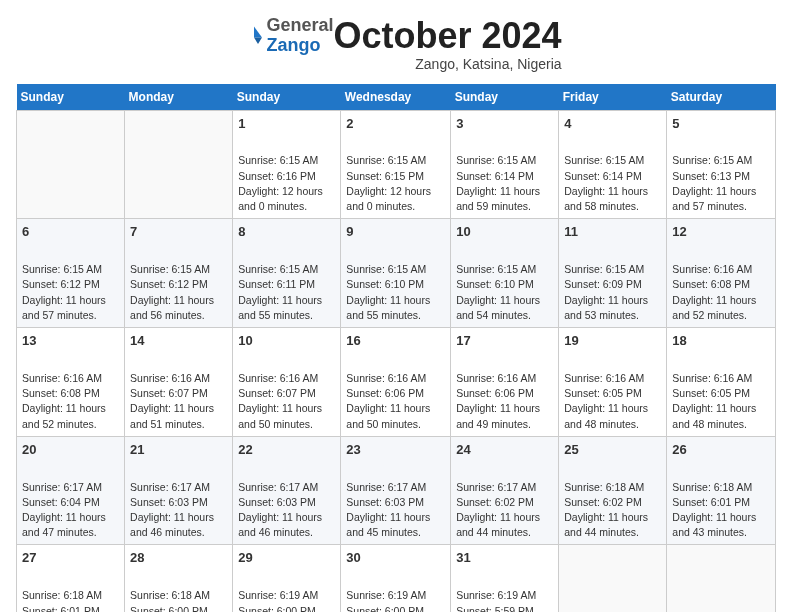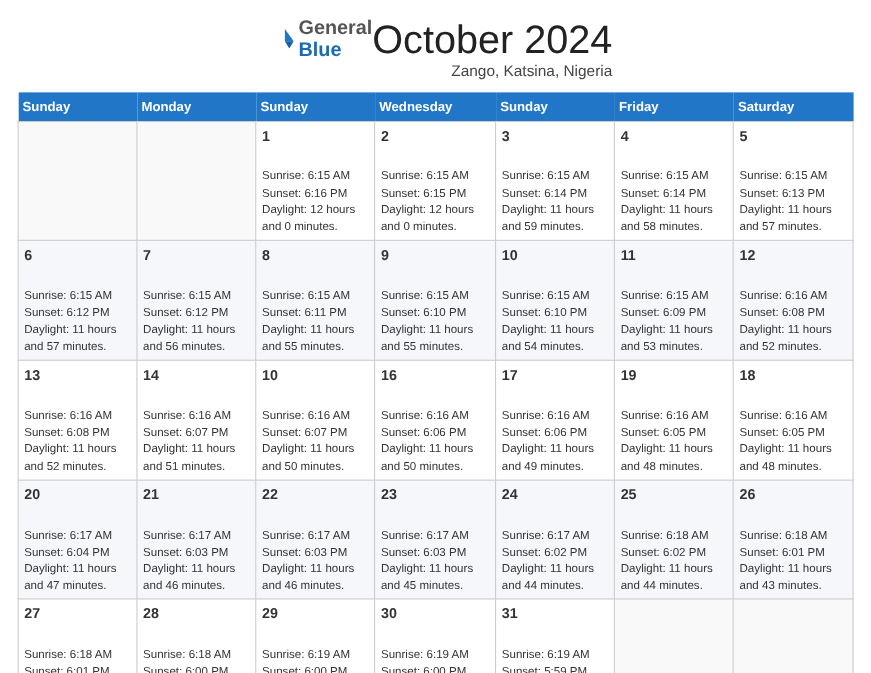--- a/index.html
+++ b/index.html
@@ -30,21 +30,21 @@
     .logo-blue { color: #1a6ab5; }
     .logo-icon {
       width: 32px;
       height: 32px;
     }
     .title-block {
       text-align: right;
     }
     .month-title {
       font-size: 36px;
-      font-weight: normal;
+      font-weight: bold;
       color: #222;
       line-height: 1.1;
     }
     .subtitle {
       font-size: 14px;
       color: #444;
     }
     table {
       width: 100%;
       border-collapse: collapse;
@@ -92,21 +92,21 @@
 <body>
 
 <div class="header">
   <div class="logo">
     <svg class="logo-icon" viewBox="0 0 40 40">
       <polygon points="30,8 40,22 30,22" fill="#2176c7"></polygon>
       <polygon points="30,22 40,22 35,30" fill="#1a5fa0"></polygon>
     </svg>
     <div class="logo-text">
       <span class="logo-general">General</span><br>
-      <span class="logo-blue">Blue</span>
+      <span class="logo-blue">Zango</span>
     </div>
   </div>
   <div class="title-block">
     <div class="month-title">October 2024</div>
     <div class="subtitle">Zango, Katsina, Nigeria</div>
   </div>
 </div>
 
 <table>
   <thead>

